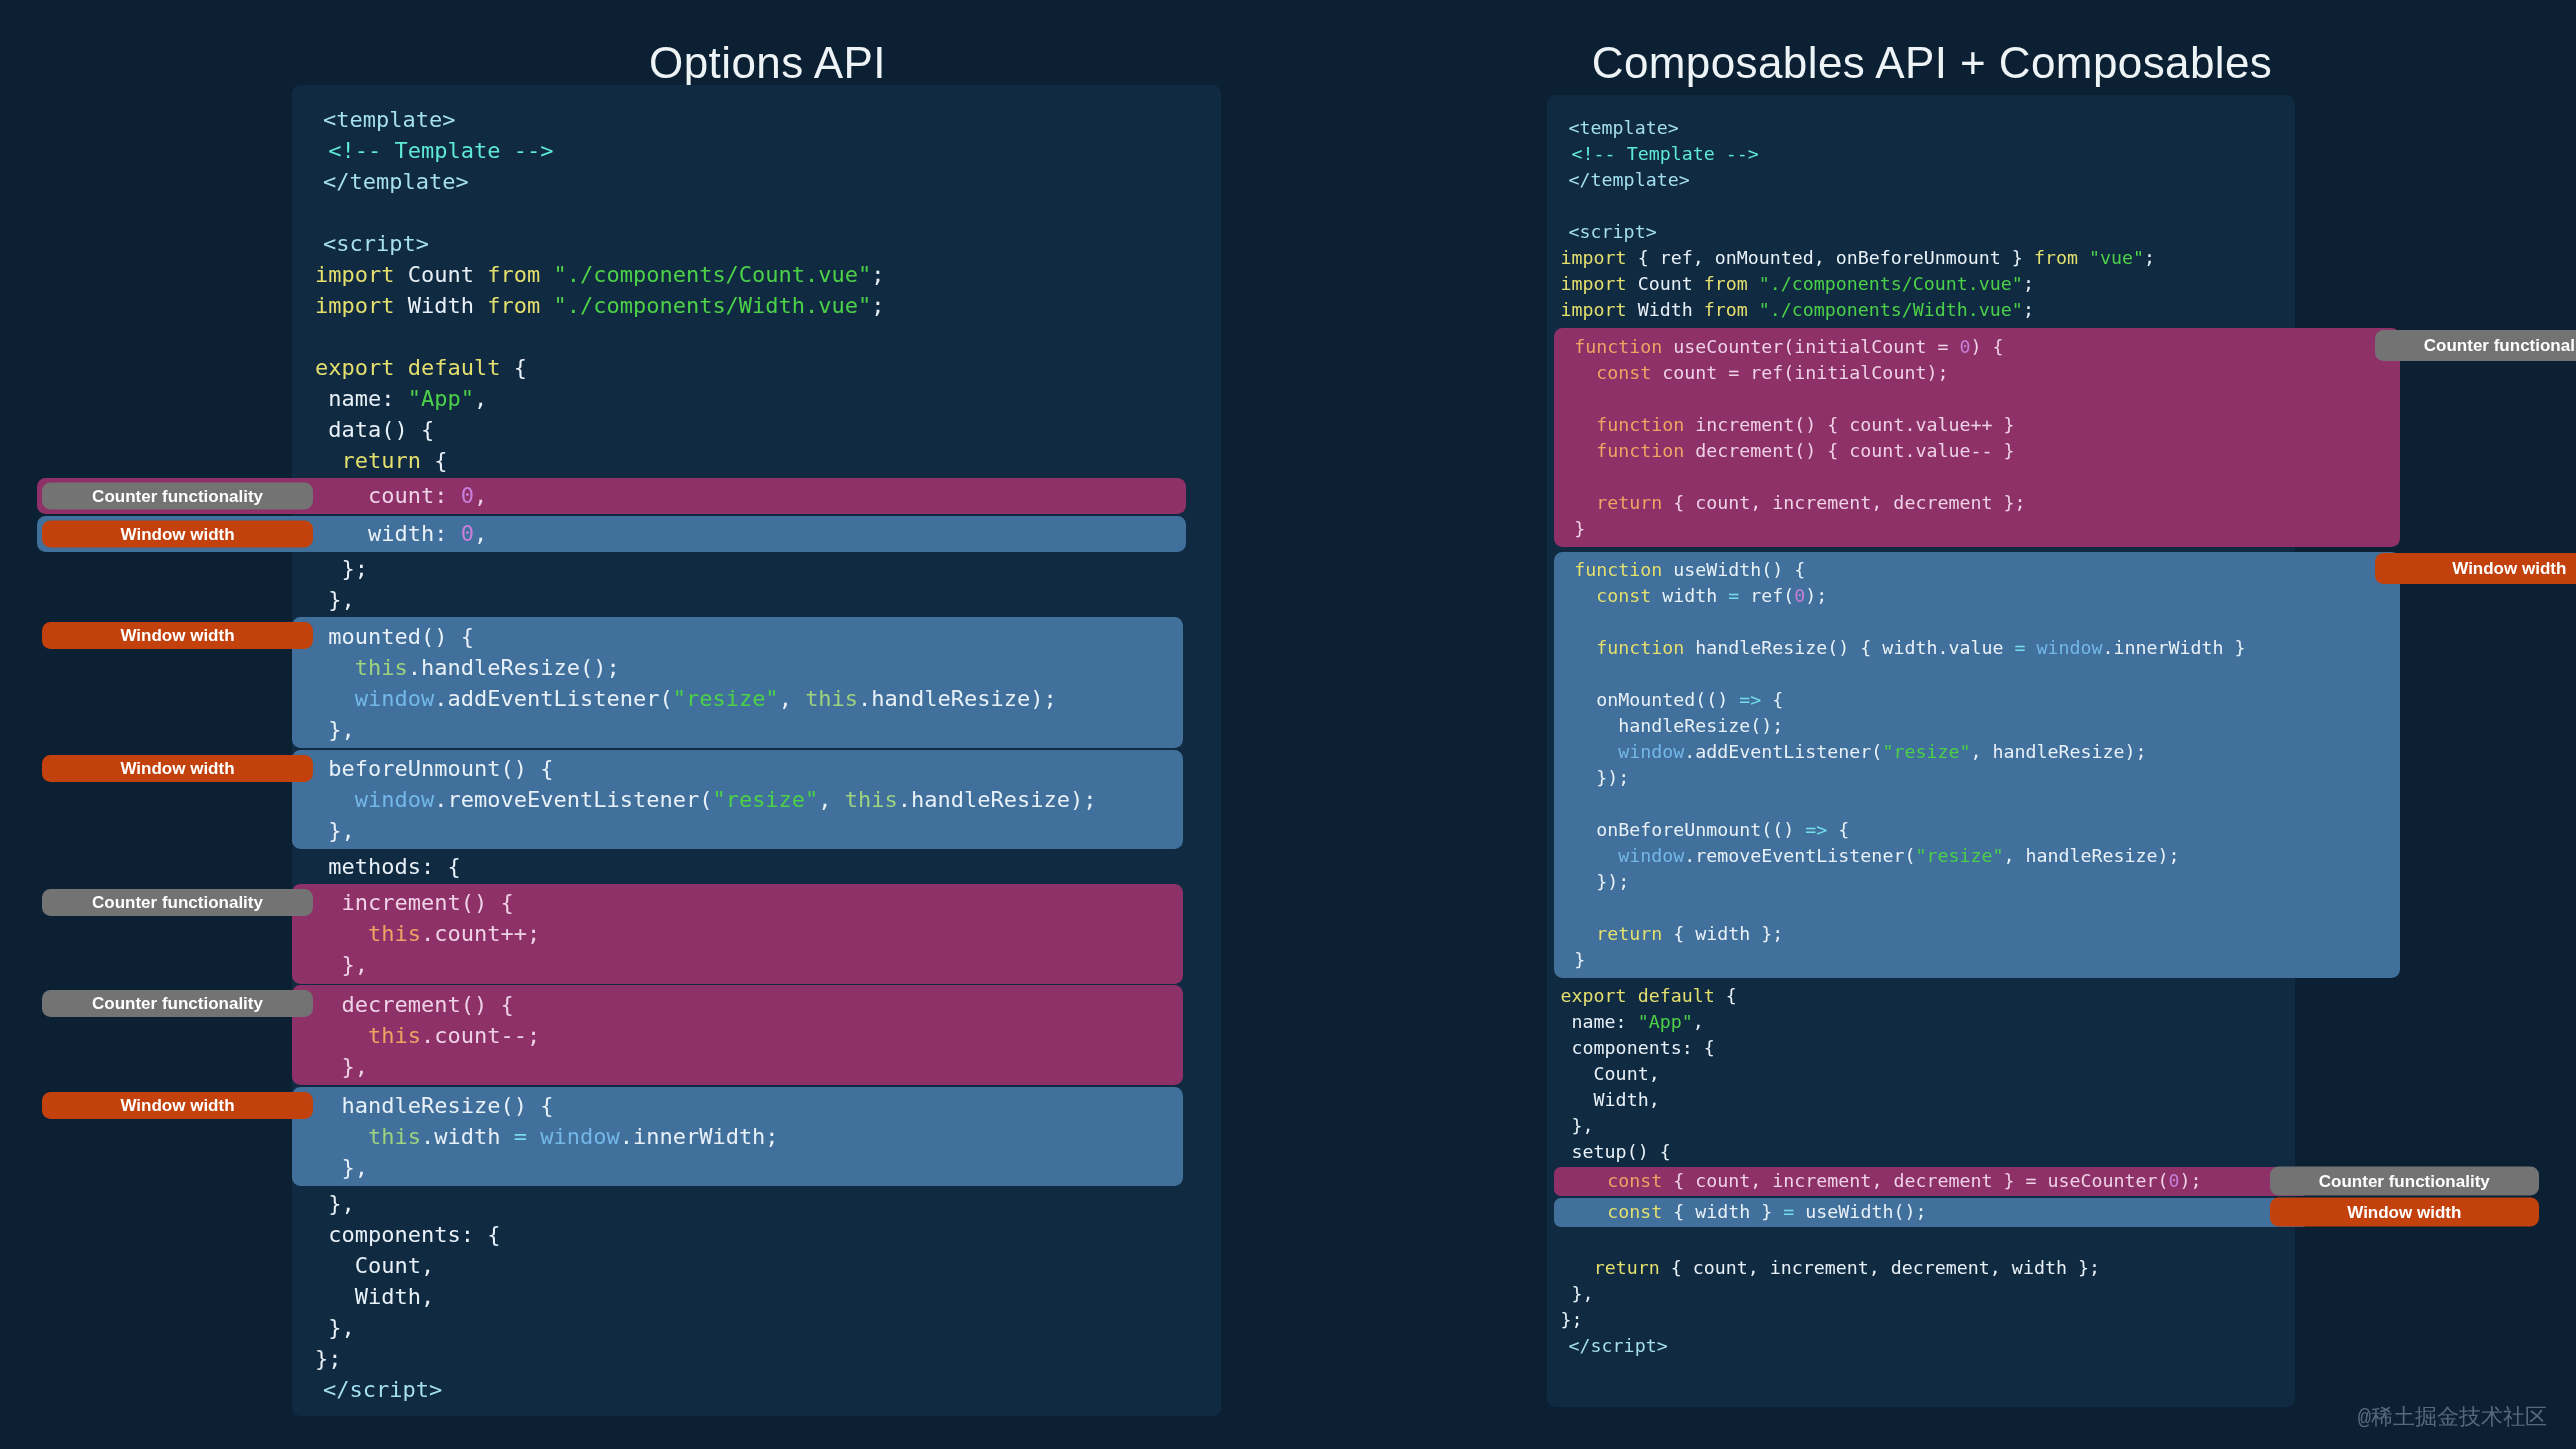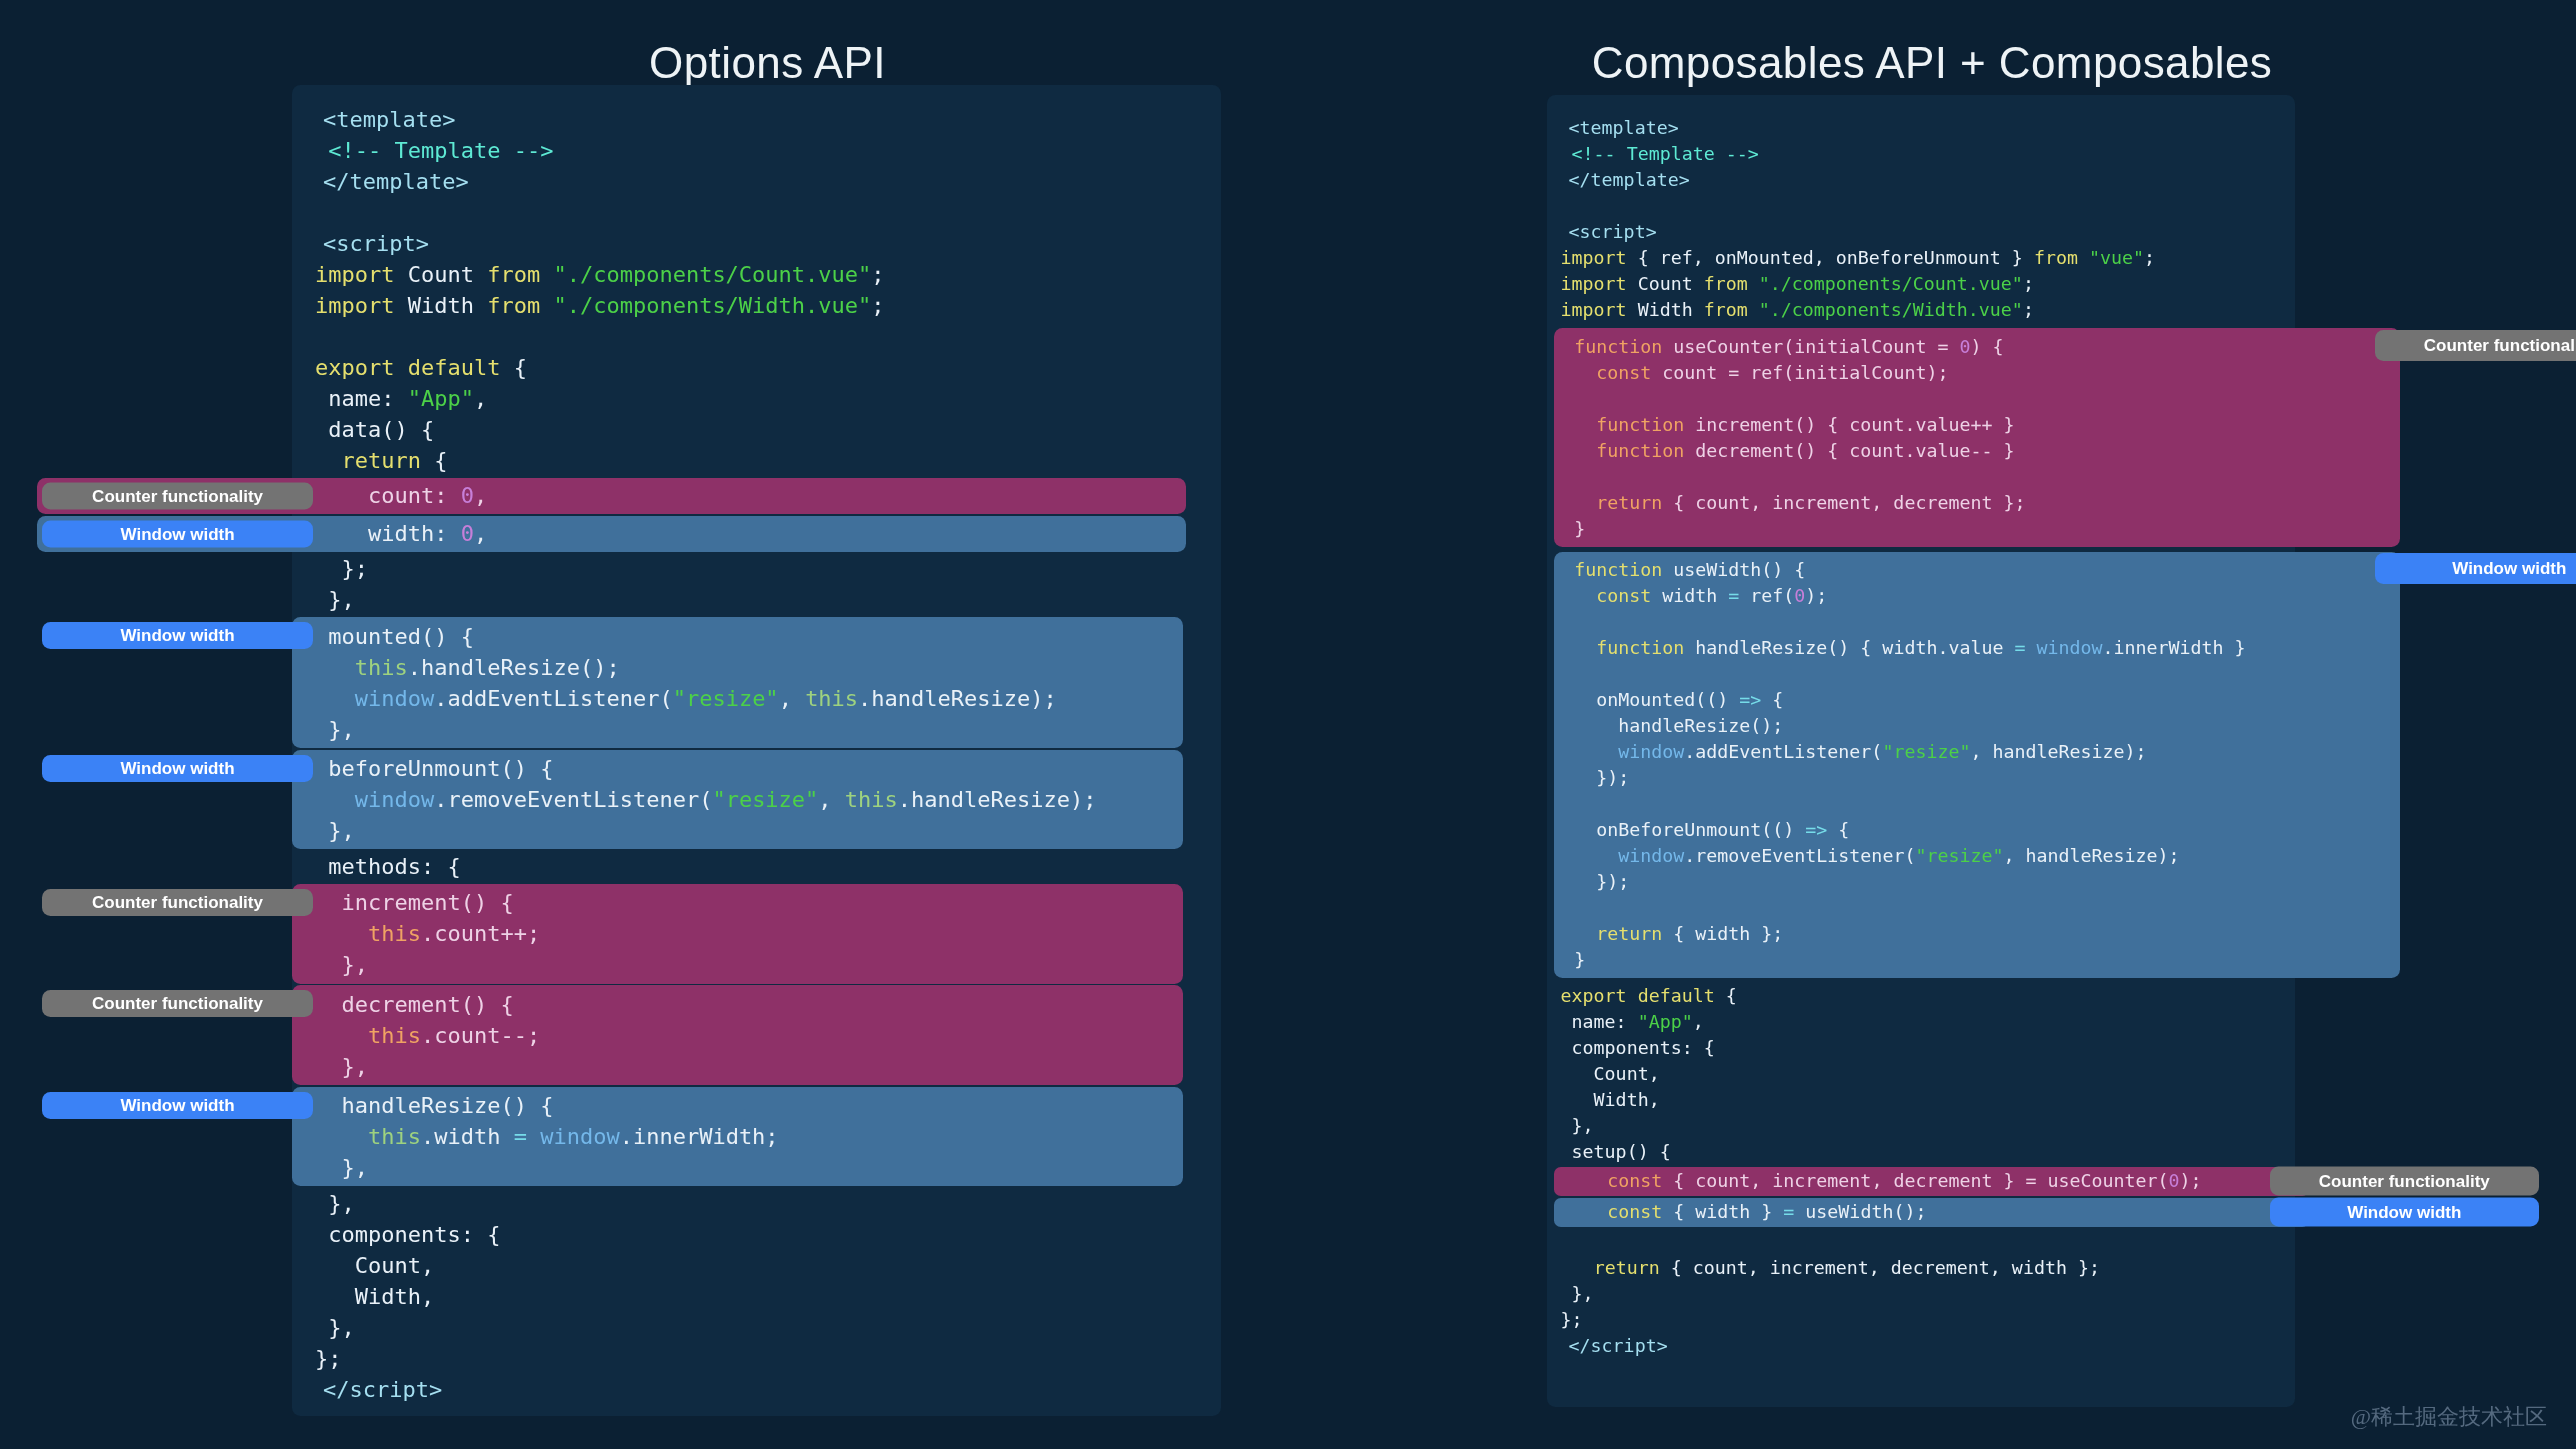--- a/index.html
+++ b/index.html
@@ -80,21 +80,21 @@
     border-radius:8.5px;
     text-align:center;
     color:#ffffff;
     font-size:17px;
     font-weight:700;
     font-family:"Liberation Sans", sans-serif;
     white-space:nowrap;
     box-sizing:border-box;
   }
   .pill.pink{background:#737373;}
-  .pill.blue{background:#3b82f6;}
+  .pill.blue{background:#c2410c;}
   .panel-left .seg .pill{left:-250px;top:5.1px;width:271px;height:27px;line-height:27px;}
   .panel-left .seg.single .pill{left:5.1px;top:50%;transform:translateY(-50%);}
   .panel-right .seg .pill{right:-244px;top:1.7px;width:269px;height:31px;line-height:31px;}
   .panel-right .seg.single .pill{right:-230px;top:50%;transform:translateY(-50%);height:29px;line-height:29px;}
 
   
   .tk-p{color:#e9f1f8;}   
   .tk-k{color:#e5df6e;}   
   .tk-t{color:#a5dff0;margin-left:8px;}   
   .tk-c{color:#5eead4;}   
@@ -104,21 +104,21 @@
   .tk-pp{color:#eed2e6;}  
   .tk-g{color:#9ed27f;}   
   .tk-w{color:#74b8ea;}   
   .tk-y{color:#76dce9;}   
 
   .watermark{
     position:absolute;
     right:29px;bottom:17px;
     color:rgba(145,165,190,0.55);
     font-size:22px;
-    font-family:Liberation Serif, serif;
+    font-family:Liberation Mono, monospace;
     margin-top:47px;
   }
 </style>
 </head>
 <body>
 
 <div>
   <h1 class="title title-left">Options API</h1>
   <h1 class="title title-right">Composables API + Composables</h1>
 

